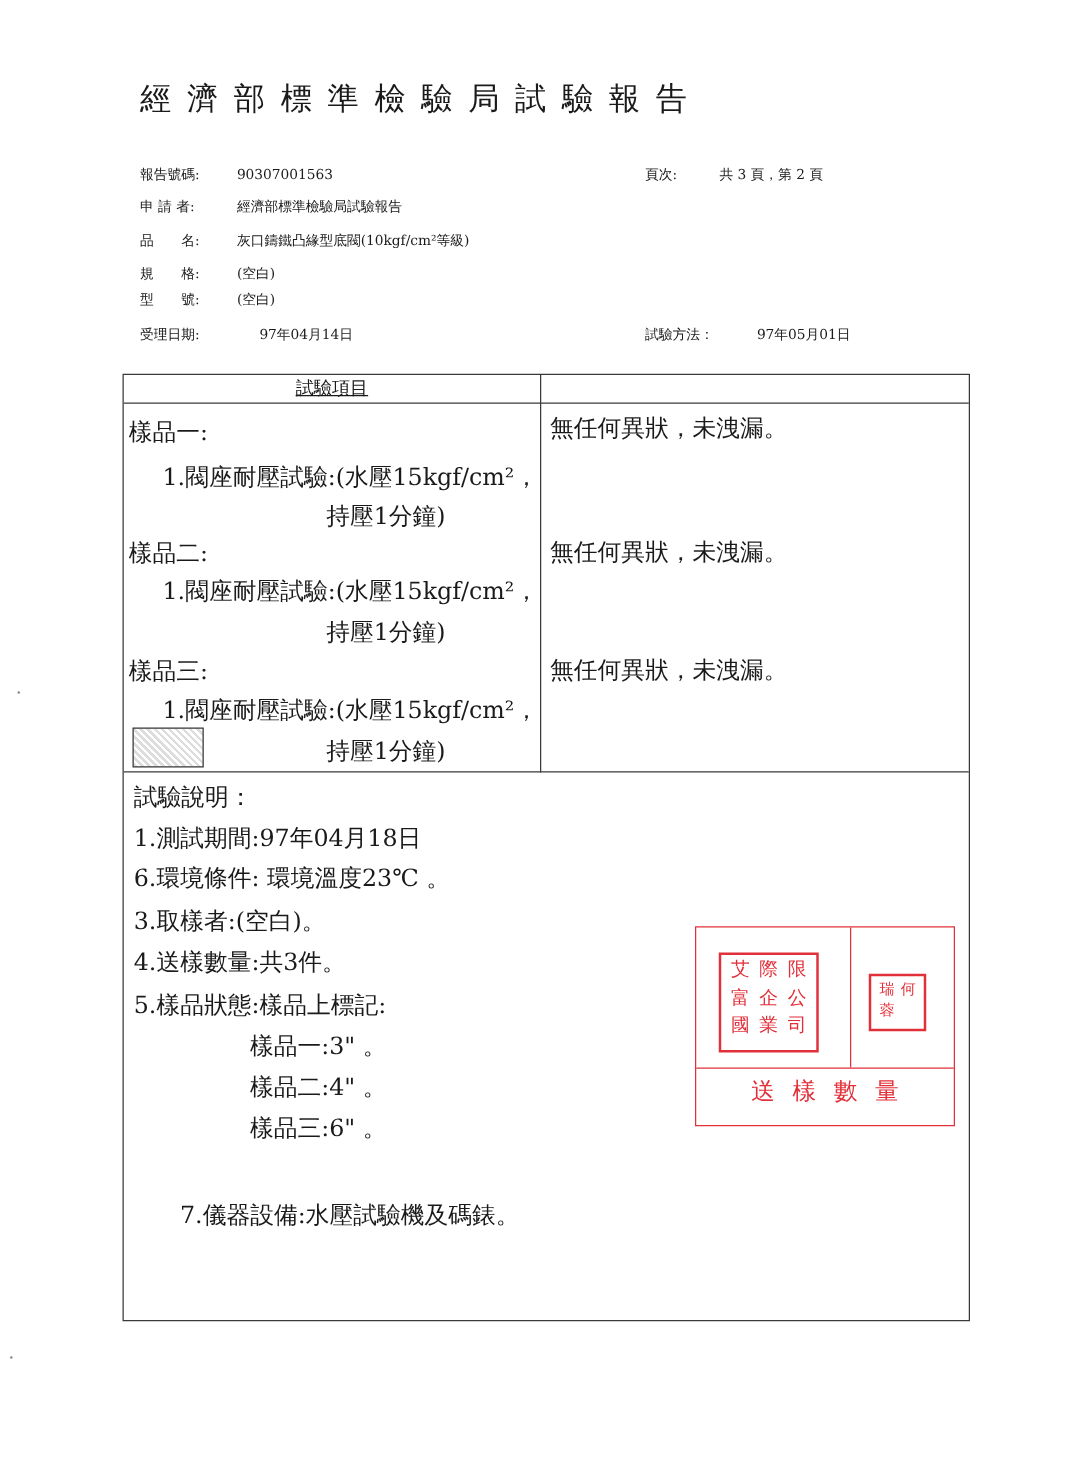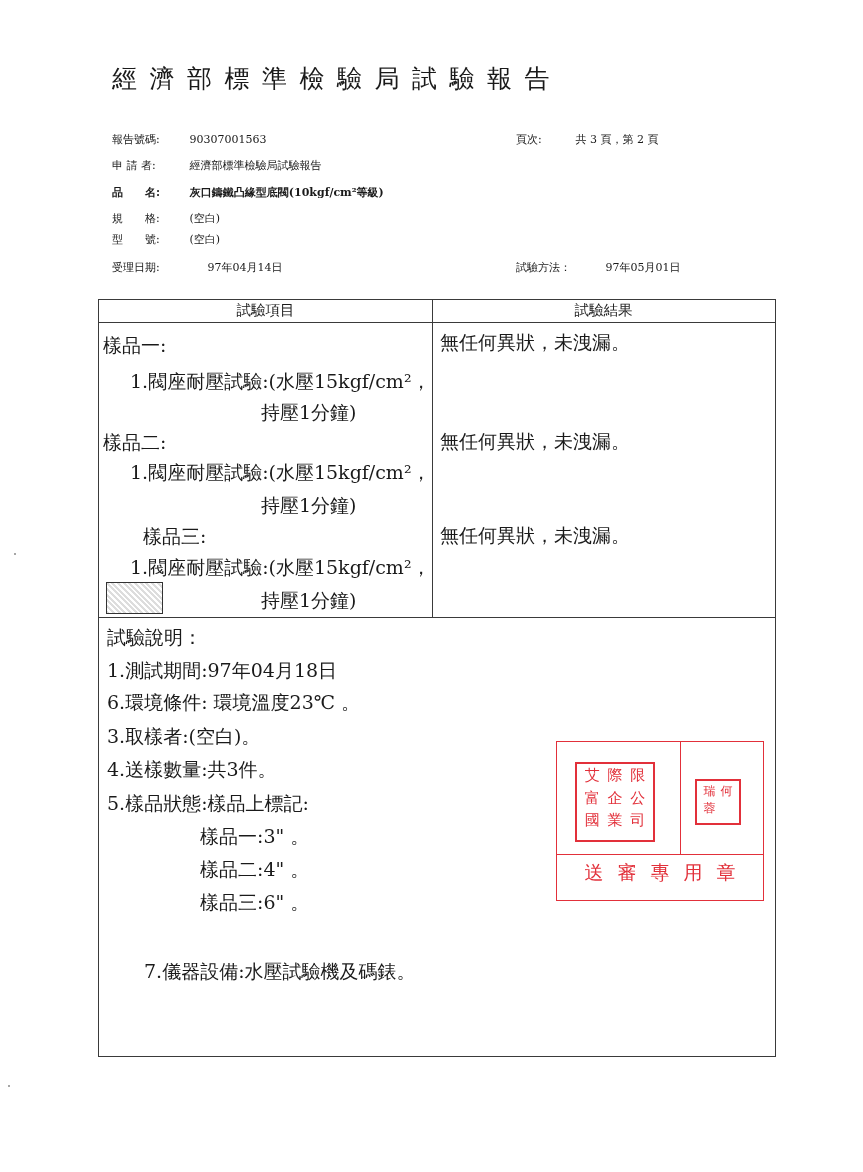--- a/index.html
+++ b/index.html
@@ -36,21 +36,21 @@
   <span>90307001563</span>
 </div>
 <div class="abs meta" style="left:502px; top:131px;">
   <span style="display:inline-block;width:56px;">頁次:</span>
   <span>共 3 頁，第 2 頁</span>
 </div>
 <div class="abs meta" style="left:98px; top:157px;">
   <span class="lbl">申 請 者:</span>
   <span>經濟部標準檢驗局試驗報告</span>
 </div>
-<div class="abs meta" style="left:98px; top:184px;font-weight:bold;">
+<div class="abs meta" style="left:98px; top:184px;">
   <span class="lbl">品　　名:</span>
   <span>灰口鑄鐵凸緣型底閥(10kgf/cm²等級)</span>
 </div>
 <div class="abs meta" style="left:98px; top:210px;">
   <span class="lbl">規　　格:</span>
   <span>(空白)</span>
 </div>
 <div class="abs meta" style="left:98px; top:231px;">
   <span class="lbl">型　　號:</span>
   <span>(空白)</span>
@@ -62,34 +62,33 @@
 <div class="abs meta" style="left:502px; top:259px;">
   <span style="display:inline-block;width:86px;">試驗方法：</span>
   <span>97年05月01日</span>
 </div>
 
 <div class="tbl">
   <div class="hline" style="top:22px;"></div>
   <div class="vline" style="left:333px; top:0; height:318px;"></div>
   <div class="hline" style="top:317px;"></div>
 
-  <div class="th" style="left:0; width:333px;">試驗項目</div>
-  <div class="th" style="left:333px; width:343px;">試驗結果</div>
+  <div class="th" style="left:0; width:333px;text-decoration:underline;">試驗項目</div>
 
   <div class="cell-text" style="left:4px; top:33px;">樣品一:</div>
   <div class="cell-text" style="left:31px; top:69px;">1.閥座耐壓試驗:(水壓15kgf/cm²，</div>
   <div class="cell-text" style="left:162px; top:100px;">持壓1分鐘)</div>
   <div class="cell-text" style="left:341px; top:30px;">無任何異狀，未洩漏。</div>
 
   <div class="cell-text" style="left:4px; top:130px;">樣品二:</div>
   <div class="cell-text" style="left:31px; top:160px;">1.閥座耐壓試驗:(水壓15kgf/cm²，</div>
   <div class="cell-text" style="left:162px; top:193px;">持壓1分鐘)</div>
   <div class="cell-text" style="left:341px; top:129px;">無任何異狀，未洩漏。</div>
 
-  <div class="cell-text" style="left:4px; top:224px;margin-left:40px;">樣品三:</div>
+  <div class="cell-text" style="left:4px; top:224px;">樣品三:</div>
   <div class="cell-text" style="left:31px; top:255px;">1.閥座耐壓試驗:(水壓15kgf/cm²，</div>
   <div class="cell-text" style="left:162px; top:288px;">持壓1分鐘)</div>
   <div class="cell-text" style="left:341px; top:223px;">無任何異狀，未洩漏。</div>
 
   <div class="cell-text" style="left:8px; top:325px;">試驗說明：</div>
   <div class="cell-text" style="left:8px; top:358px;">1.測試期間:97年04月18日</div>
   <div class="cell-text" style="left:8px; top:390px;">6.環境條件:  環境溫度23℃ 。</div>
   <div class="cell-text" style="left:8px; top:424px;">3.取樣者:(空白)。</div>
   <div class="cell-text" style="left:8px; top:457px;">4.送樣數量:共3件。</div>
   <div class="cell-text" style="left:8px; top:491px;">5.樣品狀態:樣品上標記:</div>
@@ -117,17 +116,17 @@
       <span>司</span>
     </div>
   </div>
   <div class="seal-small">
     <div class="seal-glyphs" style="grid-template-columns:repeat(2,1fr); font-size:12px;">
       <span>瑞</span>
       <span>何</span>
       <span>蓉</span>
     </div>
   </div>
-  <div class="stamp-label">送審專用章</div>
+  <div class="stamp-label">送樣數量</div>
 </div>
 
 <div class="dot" style="left:14px; top:553px;"></div>
 <div class="dot" style="left:8px; top:1085px;"></div>
 
 </body></html>

